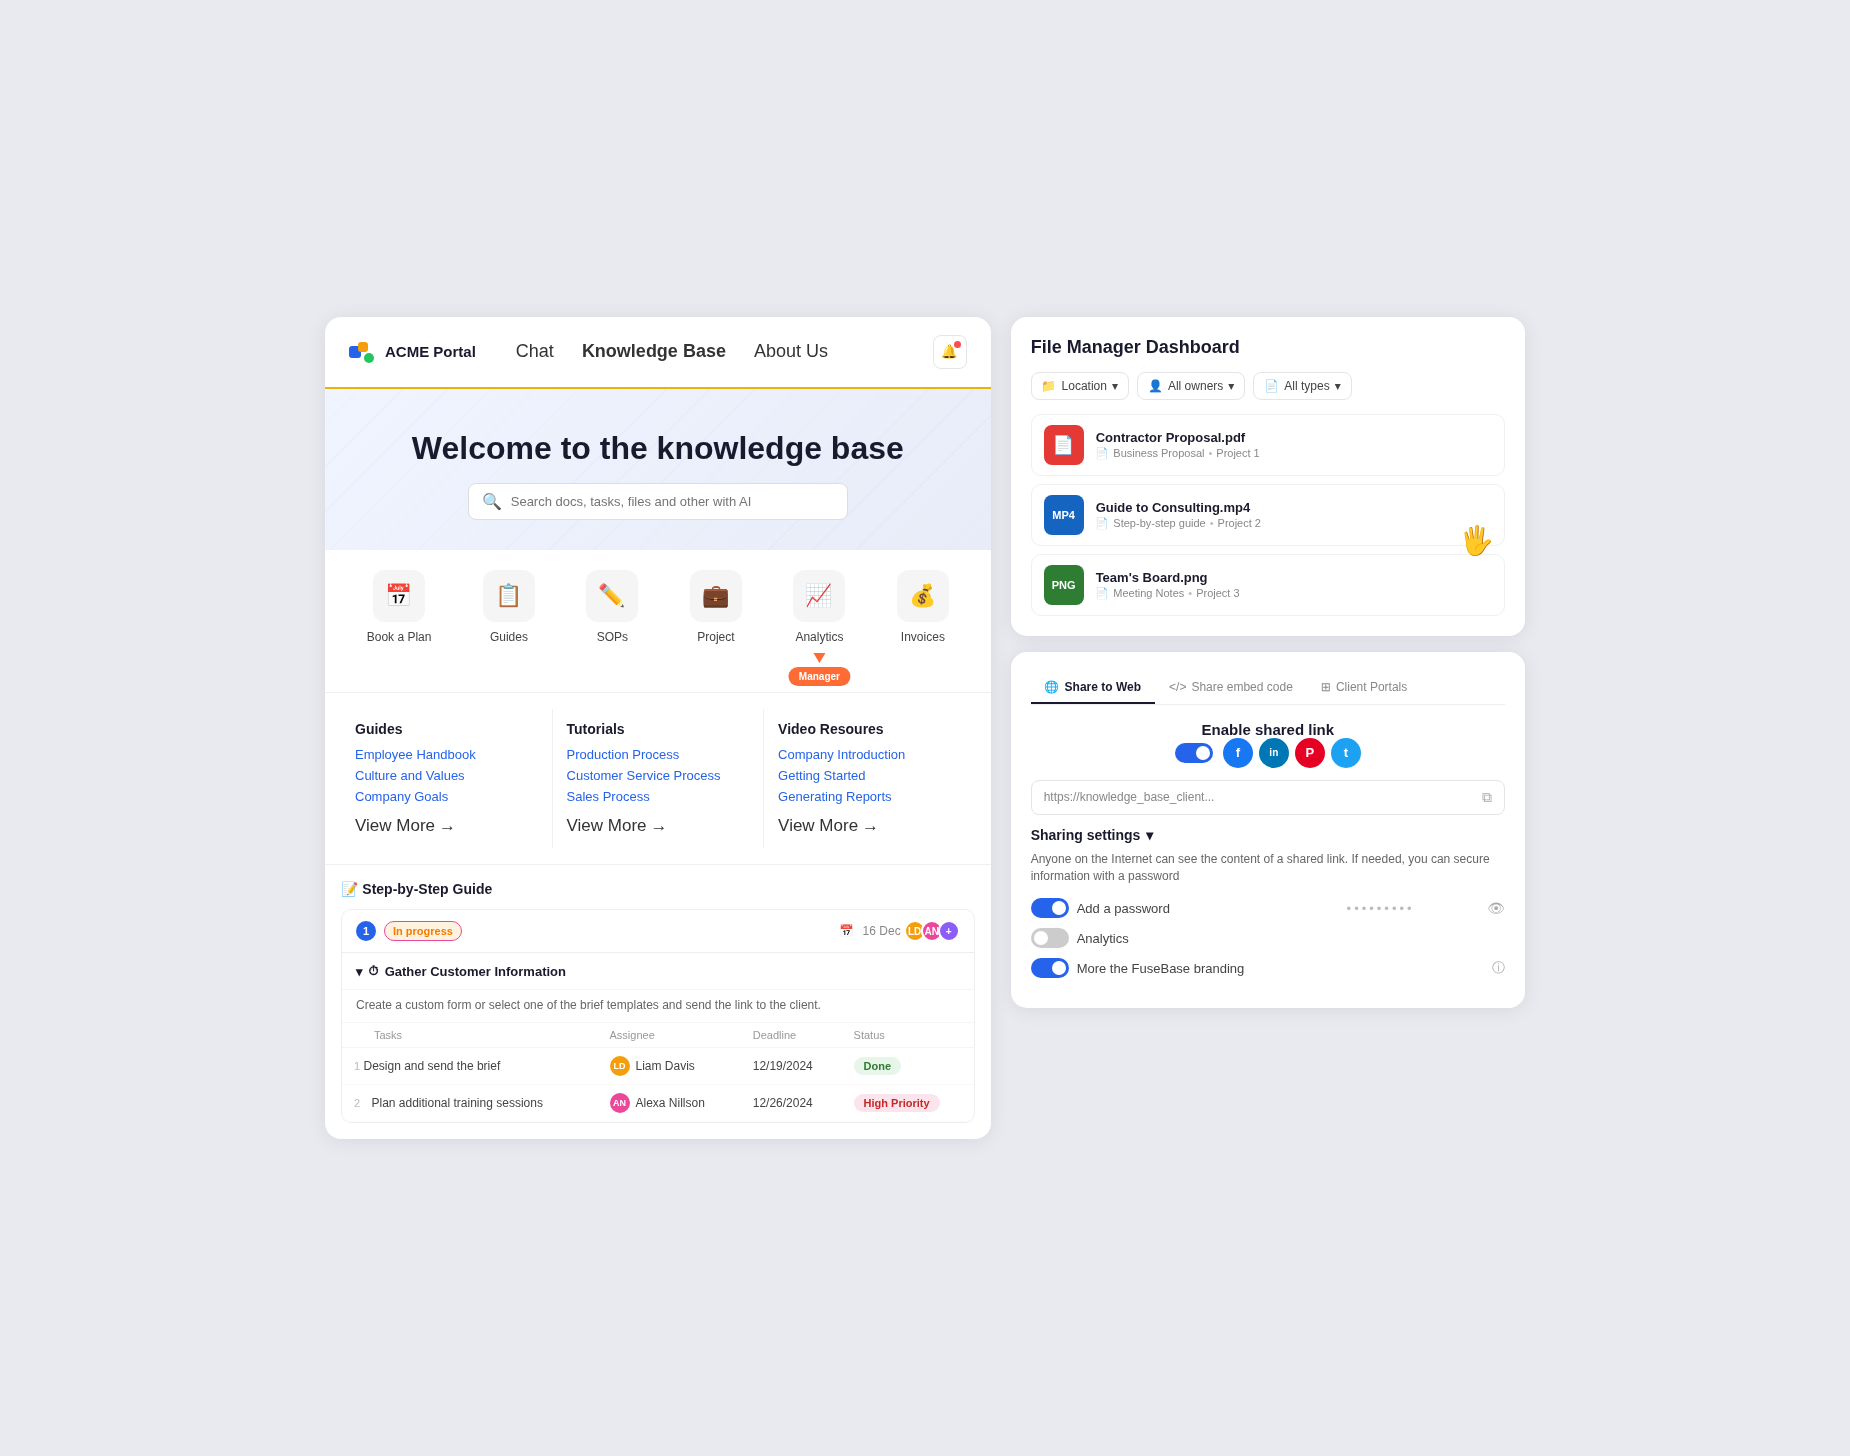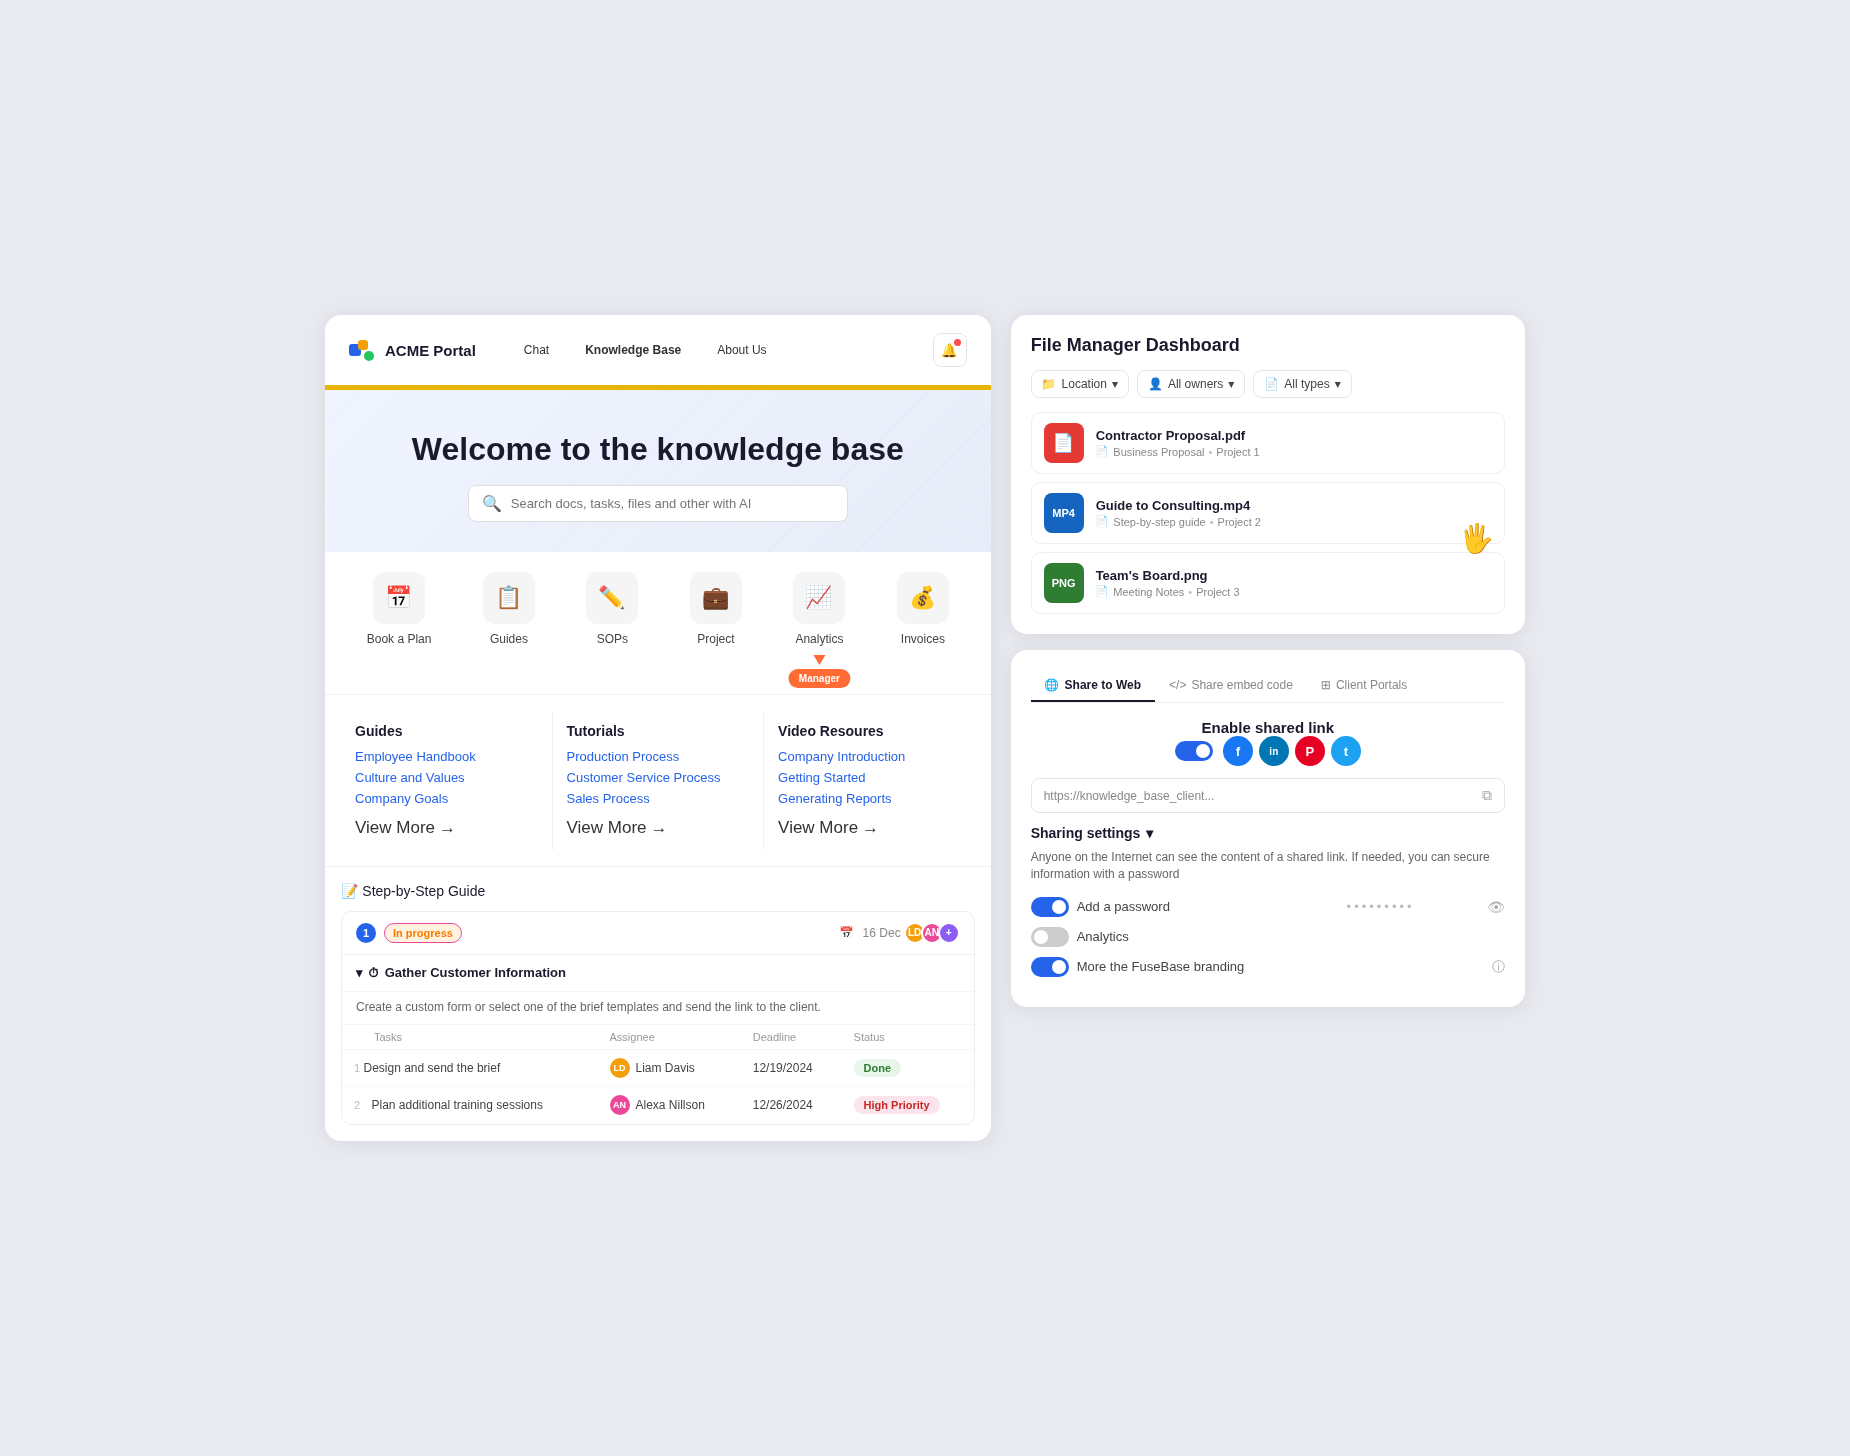--- a/index.html
+++ b/index.html
@@ -26,21 +26,21 @@
       overflow: hidden;
       flex: 1.1;
       box-shadow: 0 2px 20px rgba(0,0,0,0.08);
     }
 
     
     .portal-header {
       display: flex;
       align-items: center;
       padding: 18px 24px;
-      border-bottom: 5px solid #eab308;
+      border-bottom: 2px solid #eab308;
       gap: 32px;
     }
     .logo-area {
       display: flex;
       align-items: center;
       gap: 8px;
       font-weight: 700;
       font-size: 15px;
       color: #1a1a2e;
     }
@@ -48,25 +48,24 @@
       width: 28px;
       height: 28px;
       position: relative;
     }
     .nav-links {
       display: flex;
       gap: 28px;
       margin-left: 8px;
     }
     .nav-link {
-      font-size: 12px;
+      font-size: 18px;
       color: #333;
       text-decoration: none;
       font-weight: 500;
-      margin-left: 8px;
     }
     .nav-link.active { color: #333; font-weight: 600; }
     .bell-btn {
       margin-left: auto;
       background: none;
       border: 1px solid #e5e5e5;
       border-radius: 8px;
       width: 34px;
       height: 34px;
       cursor: pointer;
@@ -216,21 +215,21 @@
       cursor: pointer;
       text-decoration: none;
     }
 
     
     .step-guide {
       padding: 16px;
     }
     .step-guide-title {
       font-size: 14px;
-      font-weight: 400;
+      font-weight: 700;
       color: #1a1a2e;
       margin-bottom: 12px;
       display: flex;
       align-items: center;
       gap: 6px;
     }
     .guide-card {
       background: #fff;
       border: 1px solid #eee;
       border-radius: 10px;

